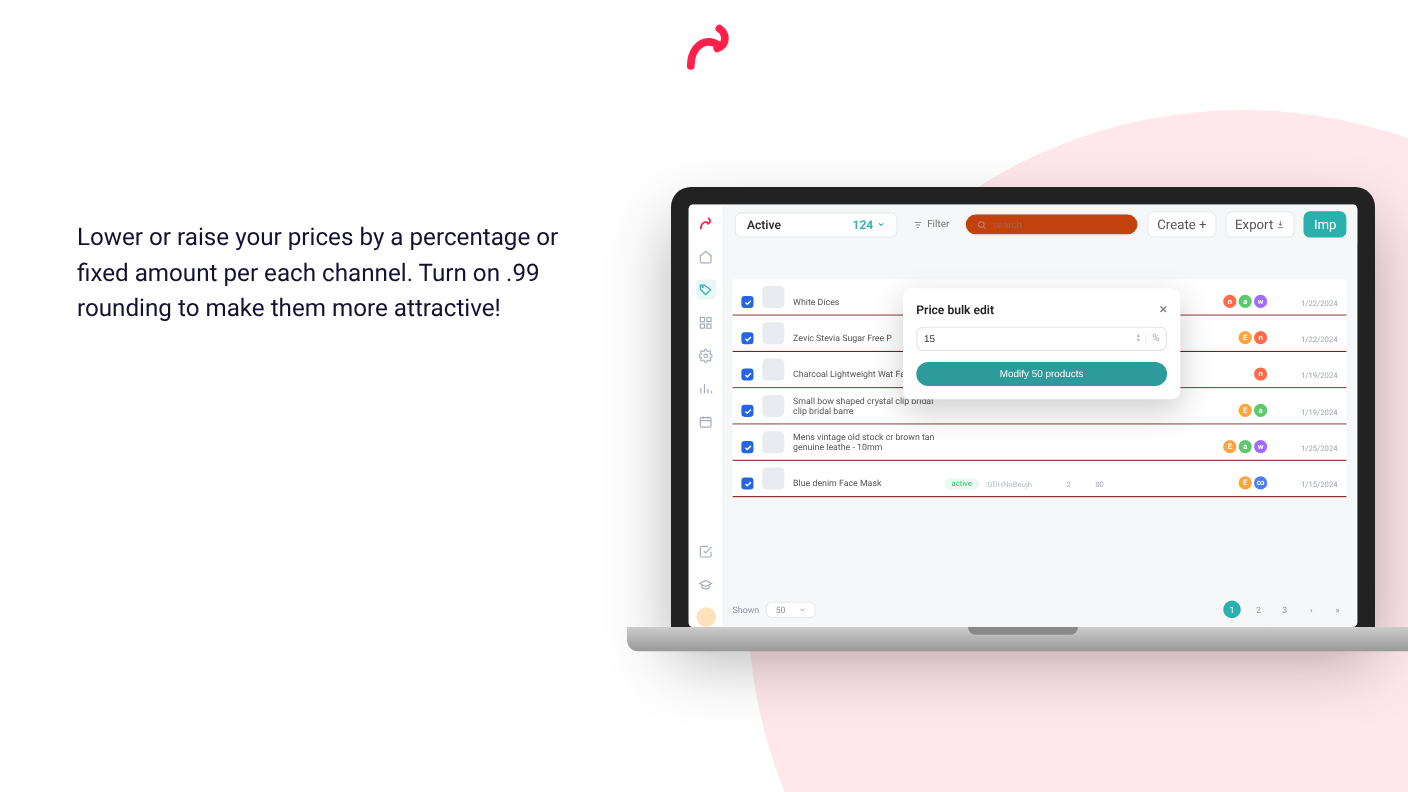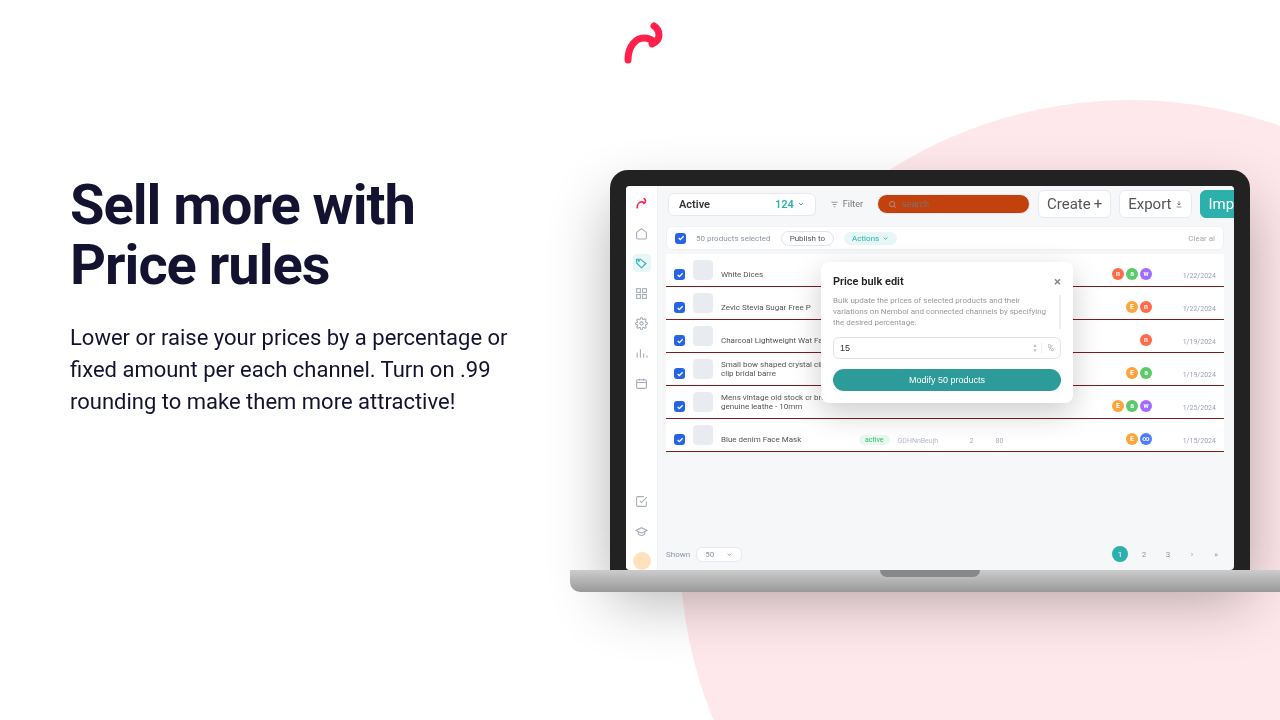--- a/index.html
+++ b/index.html
@@ -98,21 +98,21 @@
     display: flex; align-items: center; gap: 4px;
     padding: 4px 6px; color: #777; font-size: 9px;
   }
   .search {
     flex: 1; background: #c2410c; border: 1px solid #e6e9ee; border-radius: 14px;
     padding: 4px 10px; display: flex; align-items: center; gap: 5px; color: #aaa;
   }
   .search input { border: none; outline: none; font-size: 9px; flex: 1; background: transparent; }
   .create-btn, .export-btn, .import-btn {
     background: #fff; border: 1px solid #e6e9ee; border-radius: 6px;
-    padding: 4px 8px; font-size: 15px; color: #555;
+    padding: 4px 8px; font-size: 12px; color: #555;
     display: flex; align-items: center; gap: 3px;
   }
   .import-btn { background: #2bb0ab; color: #fff; border-color: #2bb0ab; }
 
   .selected-bar {
     position: absolute; left: 40px; right: 10px; top: 40px; height: 24px;
     background: #fff; border-radius: 6px; border: 1px solid #eef0f3;
     display: flex; align-items: center; gap: 10px; padding: 0 8px;
   }
   .checkbox {
@@ -212,21 +212,20 @@
 <div class="bg-blob"></div>
 
 <div class="logo">
   <svg viewBox="0 0 50 50" fill="none">
     <path d="M10 42 C 10 28, 18 20, 26 20 C 32 20, 36 24, 36 24" stroke="#ff204b" stroke-width="7" stroke-linecap="round" fill="none"></path>
     <path d="M36 8 C 42 12, 44 22, 34 26" stroke="#ff204b" stroke-width="7" stroke-linecap="round" fill="none"></path>
   </svg>
 </div>
 
 <div class="hero">
-  <h1>Sell more with Price rules</h1>
   <p>Lower or raise your prices by a percentage or fixed amount per each channel. Turn on .99 rounding to make them more attractive!</p>
 </div>
 
 <div class="laptop">
   <div class="laptop-bezel">
     <div class="screen">
 
       <div class="app-sidebar">
         <div class="side-icon">
           <svg viewBox="0 0 24 24">
@@ -315,36 +314,20 @@
           <span>Export</span>
           <svg width="8" height="8" viewBox="0 0 24 24" fill="none" stroke="currentColor" stroke-width="2">
               <path d="M12 3v12m-5-5l5 5 5-5M5 21h14"></path>
             </svg>
         </div>
         <div class="import-btn">
           <span>Imp</span>
         </div>
       </div>
 
-      <div class="selected-bar">
-        <div class="checkbox">
-          <svg viewBox="0 0 24 24" fill="none" stroke="currentColor" stroke-width="4">
-              <path d="M5 12l5 5L20 7"></path>
-            </svg>
-        </div>
-        <span class="sel-text">50 products selected</span>
-        <div class="publish-pill">Publish to</div>
-        <div class="actions-pill">
-          <span>Actions</span>
-          <svg width="7" height="7" viewBox="0 0 24 24" fill="none" stroke="currentColor" stroke-width="3">
-              <path d="M6 9l6 6 6-6"></path>
-            </svg>
-        </div>
-        <span class="clear">Clear al</span>
-      </div>
 
       <div class="rows" id="rows">
           <div class="row">
     <div class="checkbox">
       <svg viewBox="0 0 24 24" fill="none" stroke="currentColor" stroke-width="4">
                 <path d="M5 12l5 5L20 7"></path>
               </svg>
     </div>
     <div class="thumb"></div>
     <div class="name">White Dices</div>
@@ -449,21 +432,20 @@
             </div>
     <div class="date">1/15/2024</div>
   </div>
         </div>
 
       <div class="modal-overlay">
         <div class="title">
           <span>Price bulk edit</span>
           <span class="close">×</span>
         </div>
-        <div class="desc">Bulk update the prices of selected products and their variations on Nembol and connected channels by specifying the desired percentage.</div>
         <div class="modal-input">
           <input value="15" style="">
           <div class="stepper">
             <span>▲</span>
               <span>▼</span>
           </div>
           <span class="pct">%</span>
         </div>
         <button class="modal-btn">Modify 50 products</button>
       </div>

